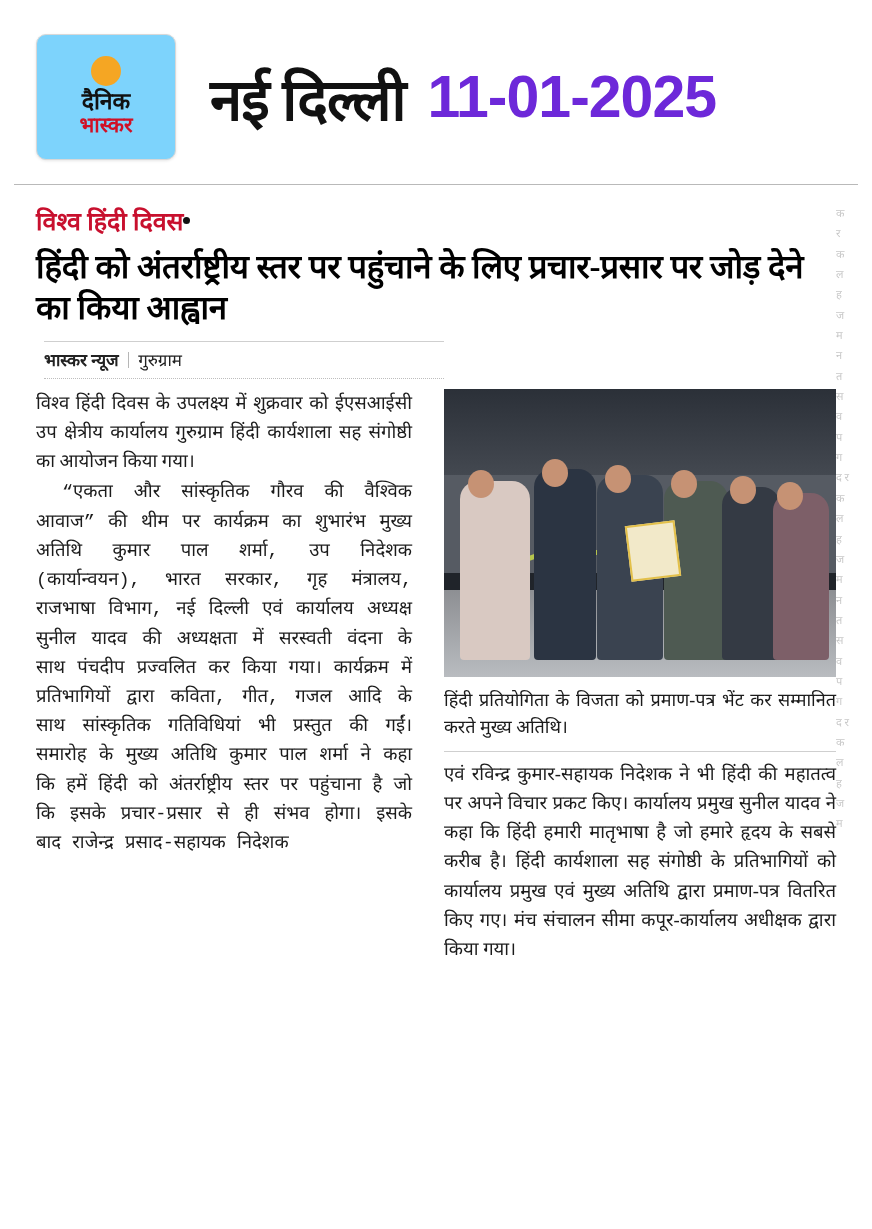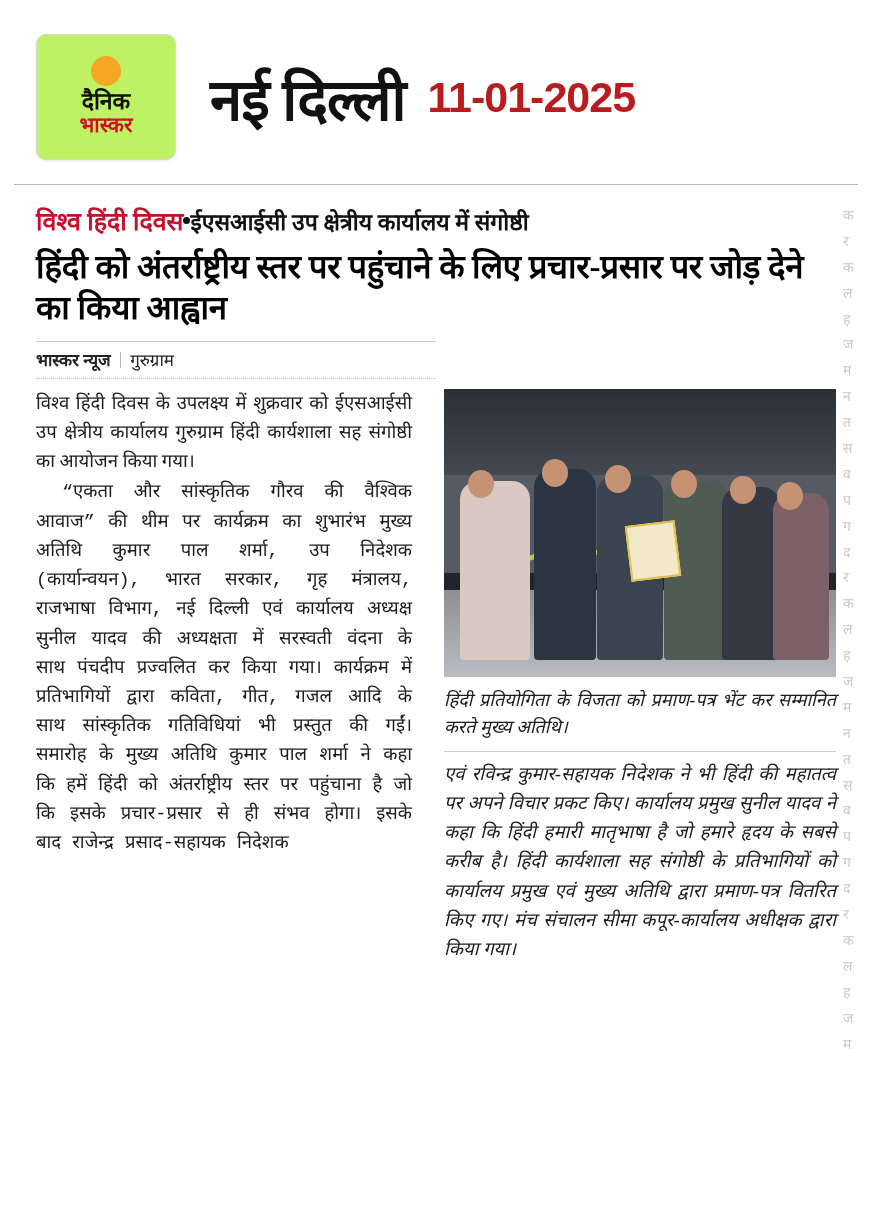--- a/index.html
+++ b/index.html
@@ -21,21 +21,21 @@
     display: flex;
     align-items: center;
     padding: 34px 0 18px 36px;
     gap: 22px;
   }
   .logo-box {
     width: 138px;
     height: 124px;
     border: 1px solid #d8d8d8;
     border-radius: 10px;
-    background: #bef264;
+    background: #7dd3fc;
     box-shadow: 0 1px 3px rgba(0,0,0,0.10);
     display: flex;
     flex-direction: column;
     align-items: center;
     justify-content: center;
     flex: none;
   }
   .logo-sun {
     width: 30px;
     height: 30px;
@@ -61,43 +61,43 @@
     font-family: "Liberation Serif", serif;
     font-weight: bold;
     font-size: 58px;
     color: #111;
     letter-spacing: -1px;
     margin-left: 12px;
   }
   .mast-date {
     font-family: "Liberation Sans", sans-serif;
     font-weight: bold;
-    font-size: 43px;
-    color: #b91c1c;
+    font-size: 59px;
+    color: #6d28d9;
     letter-spacing: -1px;
   }
 
   
   .sheet {
     position: relative;
     margin: 6px 14px 0 14px;
     border-top: 1px solid #b9b9b9;
     padding: 18px 22px 0 22px;
     background: #fff;
   }
   
   .edge-col {
     position: absolute;
     top: 18px;
-    right: 1px;
+    right: 8px;
     width: 14px;
     height: 900px;
     overflow: hidden;
     color: #9a9a9a;
-    font-size: 14px;
+    font-size: 11px;
     line-height: 1.85;
     opacity: 0.55;
   }
 
   .kicker-row {
     display: flex;
     align-items: baseline;
     flex-wrap: nowrap;
   }
   .kicker-red {
@@ -135,20 +135,21 @@
     border-top: 1px solid #cfcfcf;
     border-bottom: 1px dotted #bdbdbd;
     padding: 6px 0 7px 0;
     width: 400px;
     font-size: 17px;
     font-weight: bold;
     color: #222;
     display: flex;
     align-items: center;
     gap: 8px;
+    margin-left: 8px;
   }
   .byline-sep {
     color: #aaa;
     font-weight: normal;
   }
   .byline-place { font-weight: normal; }
 
   
   .body-area {
     display: flex;
@@ -157,21 +158,21 @@
   }
   .col {
     font-size: 18.5px;
     line-height: 1.58;
     text-align: justify;
     color: #1b1b1b;
   }
   .col p { margin: 0 0 2px 0; }
   .col p.indent { text-indent: 26px; font-family: Liberation Mono, monospace; }
   .col-left { width: 400px; }
-  .col-right { width: 392px; font-style: italic; }
+  .col-right { width: 392px; }
 
   .photo {
     width: 392px;
     height: 288px;
     background: #20242a;
     position: relative;
     overflow: hidden;
     display: block;
   }
   .photo .sky {
@@ -249,21 +250,20 @@
   <div class="mast-date">11-01-2025</div>
 </div>
 
 <div class="sheet">
 
   <div class="edge-col">क र क ल ह ज म न त स व प ग द र क ल ह ज म न त स व प ग द र क ल ह ज म</div>
 
   <div class="kicker-row">
     <span class="kicker-red">विश्व हिंदी दिवस</span>
     <span class="kicker-dot"></span>
-    <span class="kicker-black">ईएसआईसी उप क्षेत्रीय कार्यालय में संगोष्ठी</span>
   </div>
 
   <div class="headline">हिंदी को अंतर्राष्ट्रीय स्तर पर पहुंचाने के लिए प्रचार-प्रसार पर जोड़ देने का किया आह्वान</div>
 
   <div class="byline-row">
     <span>भास्कर न्यूज</span>
     <span class="byline-sep">|</span>
     <span class="byline-place">गुरुग्राम</span>
   </div>
 

